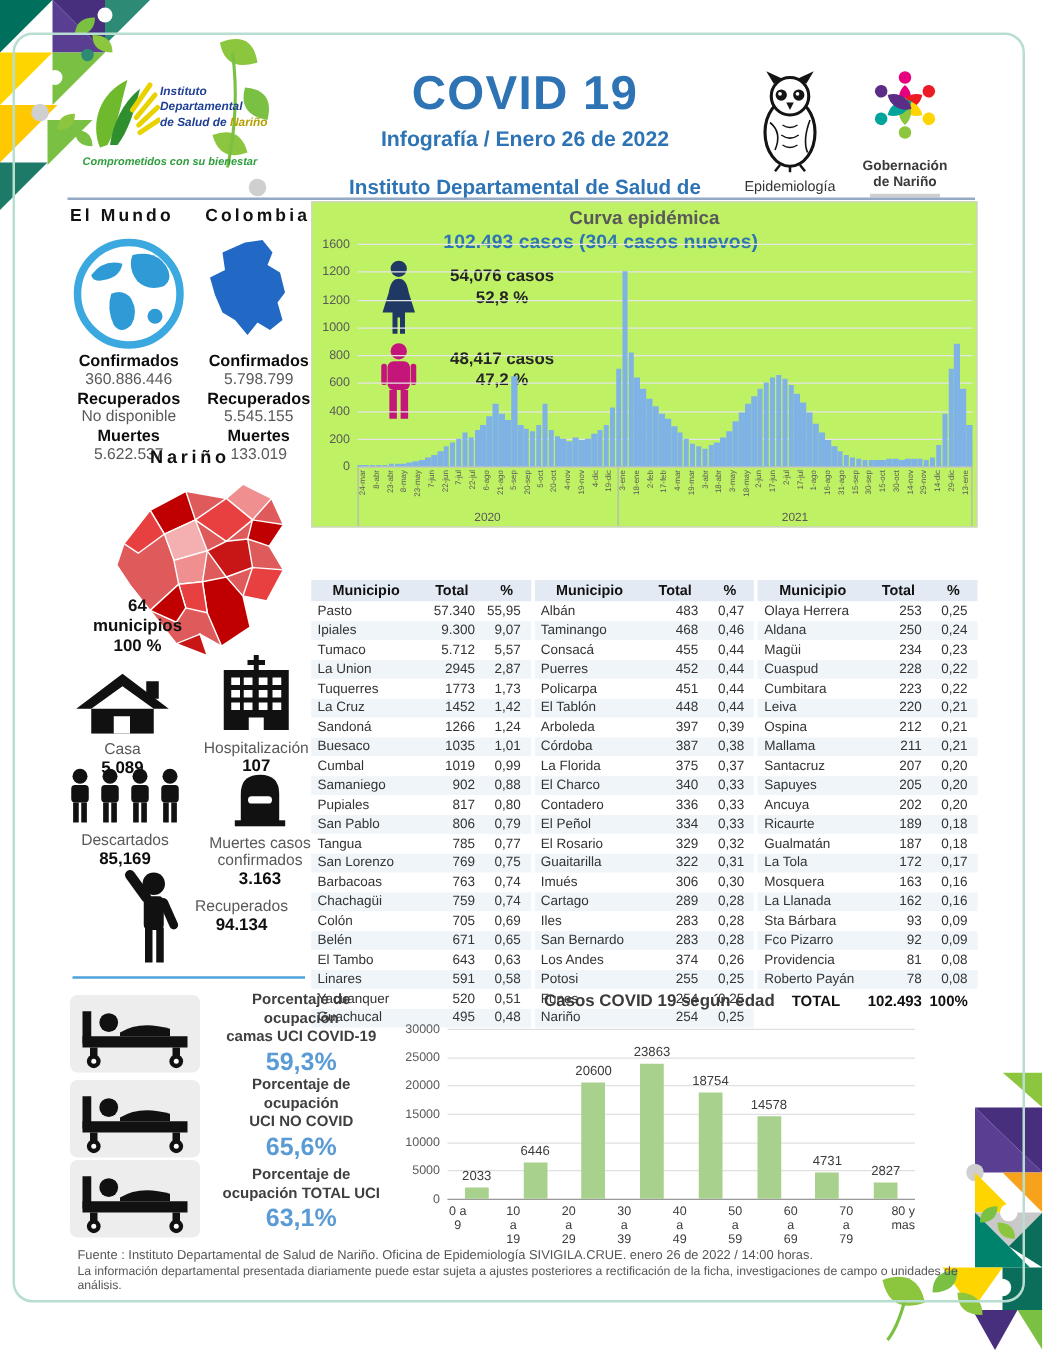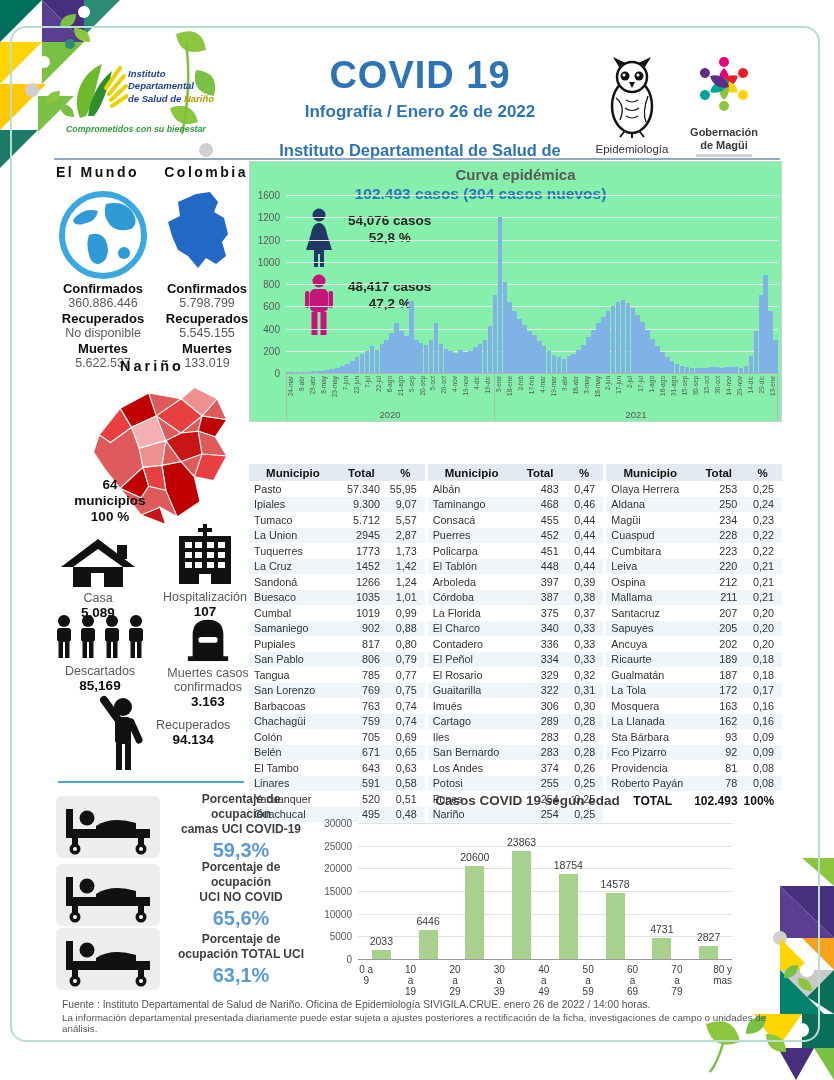--- a/index.html
+++ b/index.html
@@ -47,26 +47,26 @@
   #stat-casa{left:54px;top:537px;width:88px;}
   #stat-hosp{left:146px;top:524px;width:118px;}
   #stat-desc{left:48px;top:614px;width:104px;}
   #stat-muertes{left:152px;top:614px;width:112px;}
   .nstat-label{font-size:12.5px;color:#595959;line-height:14px;}
   .nstat-value{font-weight:bold;font-size:13.5px;color:#0d0d0d;line-height:15px;}
   #stat-recup{left:90px;top:692px;width:178px;display:flex;align-items:center;gap:10px;}
   .left-divider{position:absolute;left:58px;top:781px;width:186px;height:2px;background:#4FA3DC;}
   
   #curve-panel{position:absolute;left:249px;top:161px;width:533px;height:261px;
-               border:1.5px solid #cfcfcf;background:#86efac;box-sizing:border-box;}
+               border:1.5px solid #cfcfcf;background:#bef264;box-sizing:border-box;}
   .cp-title{position:absolute;top:4px;left:0;right:0;text-align:center;font-weight:bold;
             font-size:15px;color:#595959;}
   .cp-headline{position:absolute;top:23px;left:0;right:70px;text-align:center;
                font-weight:bold;font-size:15.5px;color:#2E74B5;}
-  .gender{position:absolute;left:50px;display:flex;gap:10px;align-items:flex-start;}
+  .gender{position:absolute;left:50px;display:flex;gap:22px;align-items:flex-start;}
   #g-f{top:46px;} #g-m{top:112px;}
   .g-text{font-weight:bold;font-size:13.5px;color:#262626;text-align:center;
           line-height:17px;margin-top:4px;}
   .epi-yl{position:absolute;font-size:10px;color:#595959;width:30px;text-align:right;right:498px;}
   .gline{position:absolute;height:1px;background:#e5e5e5;left:36px;width:492px;}
   #epi-bars{position:absolute;left:36px;top:33px;width:492px;height:178px;display:flex;
             align-items:flex-end;border-bottom:1.5px solid #b5b5b5;box-sizing:content-box;}
   .ebar{flex:1 1 auto;background:#7FB2E5;margin-right:0.4px;}
   #epi-xlabels{position:absolute;left:36px;top:214px;width:492px;height:32px;display:flex;}
   .exl{flex:1;display:flex;justify-content:center;align-items:flex-start;}
@@ -240,21 +240,21 @@
       <g transform="rotate(240 42 34)">
           <circle cx="42" cy="12" r="5" fill="#00A49A"></circle>
           <path d="M42,18 C35,24 36,35 42,40 C48,35 49,24 42,18 Z" fill="#00A49A"></path>
         </g>
       <g transform="rotate(300 42 34)">
           <circle cx="42" cy="12" r="5" fill="#5C2D86"></circle>
           <path d="M42,18 C35,24 36,35 42,40 C48,35 49,24 42,18 Z" fill="#5C2D86"></path>
         </g>
     </svg>
     <div class="gob-l">Gobernación</div>
-    <div class="gob-l">de Magüi</div>
+    <div class="gob-l">de Nariño</div>
     <div class="gob-tag"></div>
   </div>
 
   <div class="header-line"></div>
 
   <div class="lm-heading">
     <span>El Mundo</span>
     <span>Colombia</span>
   </div>
 

